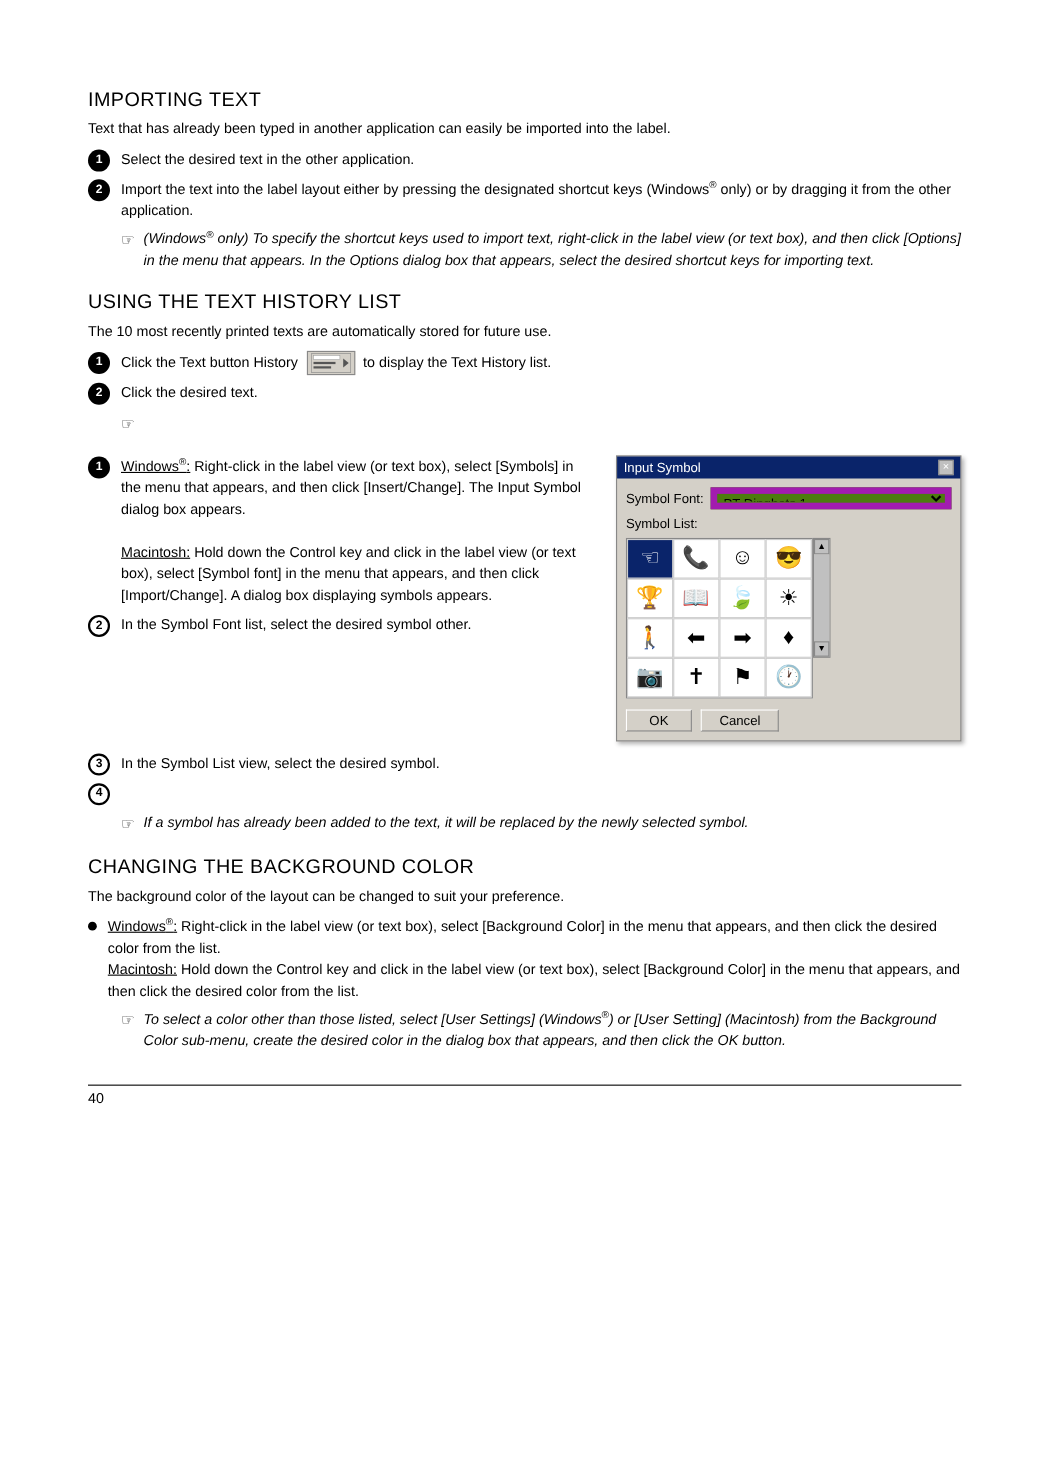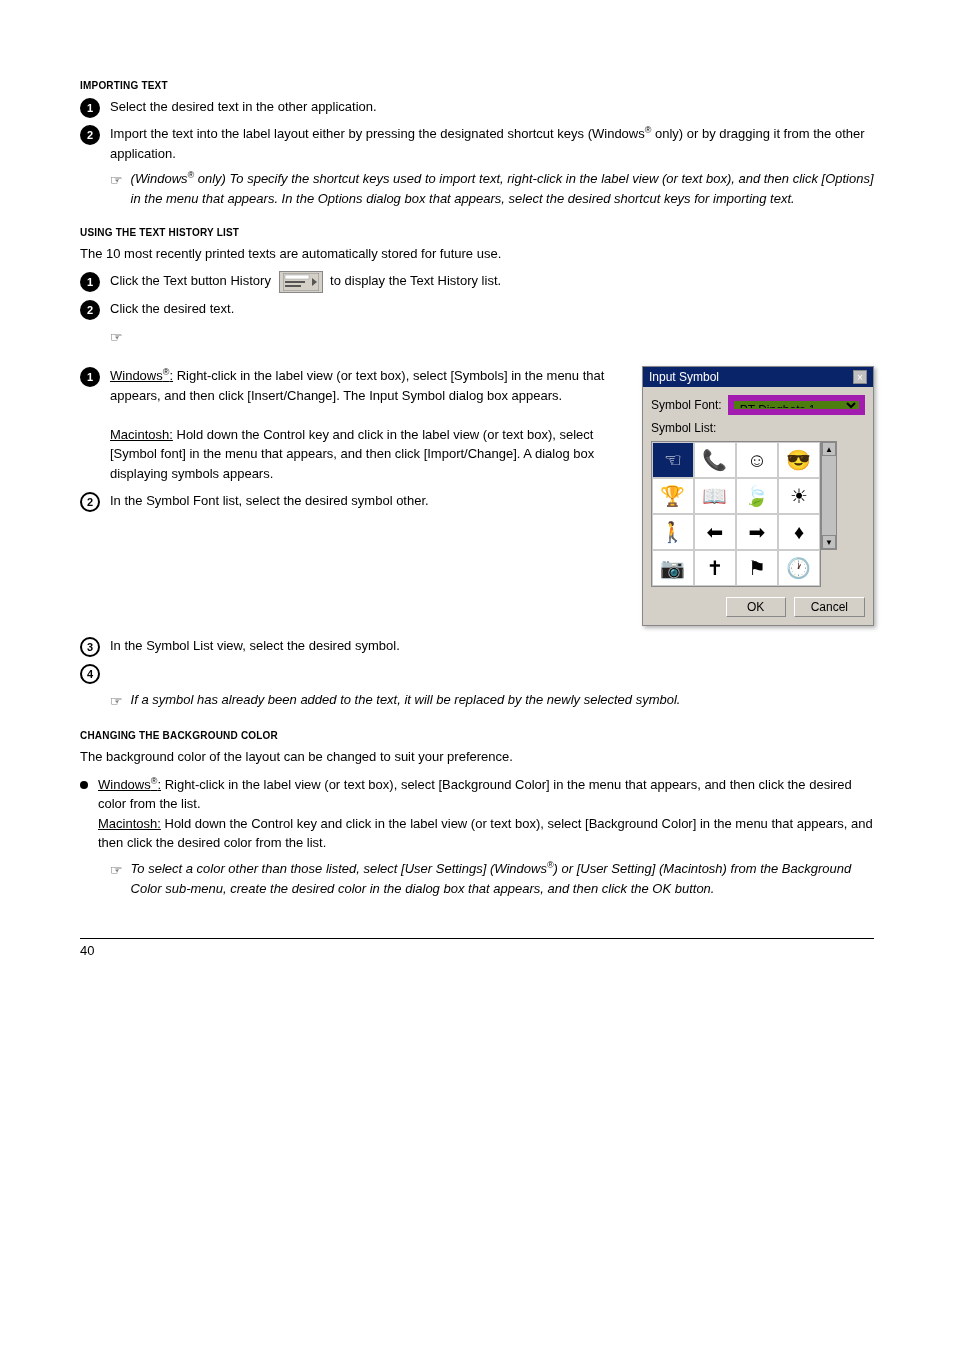--- a/index.html
+++ b/index.html
@@ -11,22 +11,22 @@
       width: 954px;
       min-height: 1348px;
       padding: 80px 80px 60px 80px;
     }
 
     .section {
       margin-bottom: 18px;
     }
 
     .section-title {
-      font-weight: bold;
-      font-size: 10px;
+      font-weight: normal;
+      font-size: 18px;
       margin-bottom: 6px;
       text-transform: uppercase;
       letter-spacing: 0.02em;
     }
 
     .section-desc {
       margin-bottom: 8px;
       line-height: 1.5;
     }
 
@@ -106,21 +106,21 @@
       align-items: flex-start;
       margin-bottom: 10px;
     }
 
     .two-col-left {
       flex: 1;
     }
 
     .two-col-right {
       flex-shrink: 0;
-      width: 232px;
+      width: 314px;
     }
 
     
     .symbol-dialog {
       border: 1px solid #888;
       background: #d4d0c8;
       padding: 0;
       font-size: 12px;
       font-family: Arial, sans-serif;
       box-shadow: 2px 2px 4px rgba(0,0,0,0.3);
@@ -224,21 +224,21 @@
       background: #c0c0c0;
     }
 
     .symbol-grid-container {
       display: flex;
       gap: 0;
     }
 
     .dialog-buttons {
       display: flex;
-      justify-content: flex-end;
+      justify-content: flex-start;
       gap: 8px;
       margin-top: 4px;
     }
 
     .dialog-btn {
       background: #d4d0c8;
       border: 1px solid #888;
       border-top-color: #fff;
       border-left-color: #fff;
       padding: 2px 16px;
@@ -257,39 +257,40 @@
       margin: 0 4px;
       font-size: 11px;
       vertical-align: middle;
     }
 
     .underline {
       text-decoration: underline;
     }
 
     .page-footer {
-      margin-top: 40px;
+      margin-top: 30px;
       border-top: 1px solid #000;
       padding-top: 4px;
       display: flex;
     }
 
     .page-num {
       font-size: 13px;
     }
 
     sup {
       font-size: 9px;
     }
   </style>
 </head>
 <body>
 
 <div class="section">
   <div class="section-title">IMPORTING TEXT</div>
+  <div class="section-desc">Text that has already been typed in another application can easily be imported into the label.</div>
   <ul class="step-list">
     <li class="step-item">
       <span class="step-num">1</span>
       <span class="step-content">Select the desired text in the other application.</span>
     </li>
     <li class="step-item">
       <span class="step-num">2</span>
       <span class="step-content">Import the text into the label layout either by pressing the designated shortcut keys (Windows<sup>®</sup> only) or by dragging it from the other application.</span>
     </li>
   </ul>

